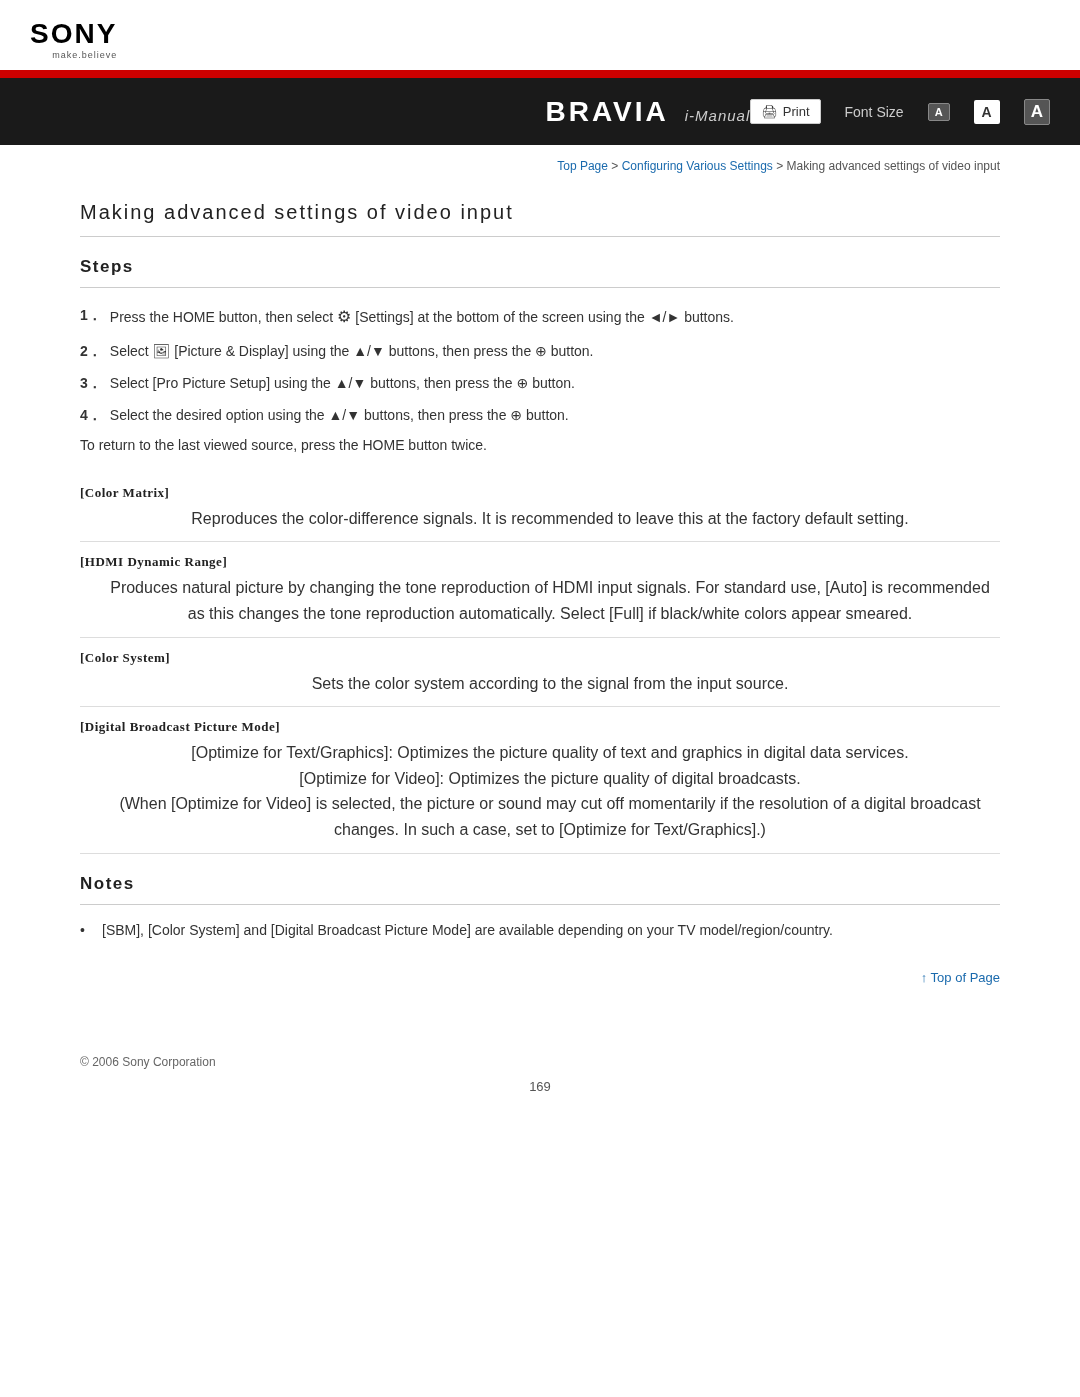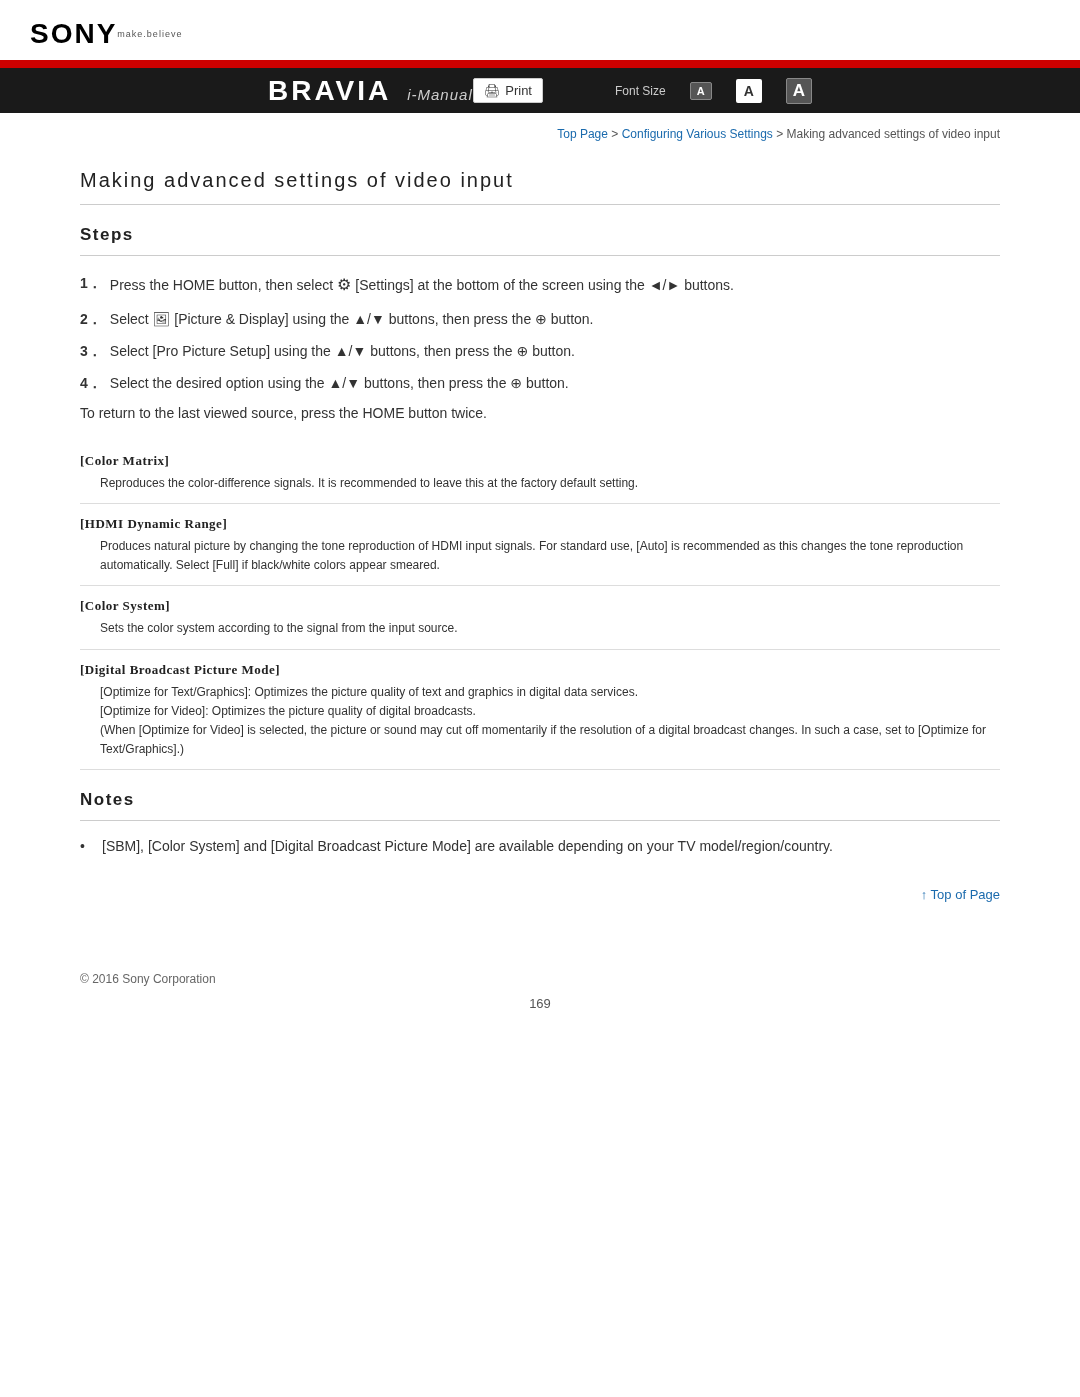--- a/index.html
+++ b/index.html
@@ -14,22 +14,22 @@
 
     
     .top-bar {
       background: #fff;
       padding: 18px 30px 10px 30px;
       display: flex;
       align-items: center;
     }
     .sony-logo {
       display: flex;
-      flex-direction: row;
-      align-items: center;
+      flex-direction: column;
+      align-items: flex-end;
     }
     .sony-logo-text {
       font-size: 28px;
       font-weight: 900;
       letter-spacing: 2px;
       color: #000;
       font-family: Arial Black, sans-serif;
     }
     .sony-tagline {
       font-size: 9px;
@@ -43,22 +43,22 @@
       height: 8px;
       width: 100%;
     }
 
     
     .nav-bar {
       background: #1a1a1a;
       display: flex;
       align-items: center;
       padding: 0 30px;
-      height: 45px;
-      justify-content: center;
+      height: 67px;
+      justify-content: flex-end;
     }
     .bravia-section {
       display: flex;
       align-items: baseline;
       gap: 16px;
     }
     .bravia-text {
       font-size: 28px;
       font-weight: 900;
       color: #fff;
@@ -83,22 +83,21 @@
       font-size: 13px;
       color: #333;
       cursor: pointer;
       display: flex;
       align-items: center;
       gap: 5px;
       border-radius: 2px;
     }
     .font-size-label {
       color: #ccc;
-      font-size: 12px;
-      margin-left: 48px;
+      font-size: 14px;
     }
     .font-btn {
       background: #555;
       border: 1px solid #888;
       color: #fff;
       cursor: pointer;
       font-weight: bold;
       border-radius: 2px;
       padding: 2px 6px;
     }
@@ -183,24 +182,25 @@
     }
     .option-title {
       font-size: 13px;
       font-family: Liberation Serif, serif;
       font-weight: bold;
       color: #222;
       margin-bottom: 5px;
       letter-spacing: 0.5px;
     }
     .option-desc {
-      font-size: 12px;
+      font-size: 16px;
       color: #333;
       margin-left: 20px;
       line-height: 1.6;
+      text-align: center;
     }
 
     
     .notes-list {
       list-style: none;
       padding: 10px 0 0 0;
     }
     .notes-list li {
       display: flex;
       gap: 8px;
@@ -332,16 +332,16 @@
     </li>
   </ul>
 
   <div class="top-of-page">
     <a href="#">↑ Top of Page</a>
   </div>
 
 </div>
 
 <div class="footer">
-  <span>© 2016 Sony Corporation</span>
+  <span>© 2006 Sony Corporation</span>
 </div>
 
 <div class="page-number">169</div>
 
 </body></html>

